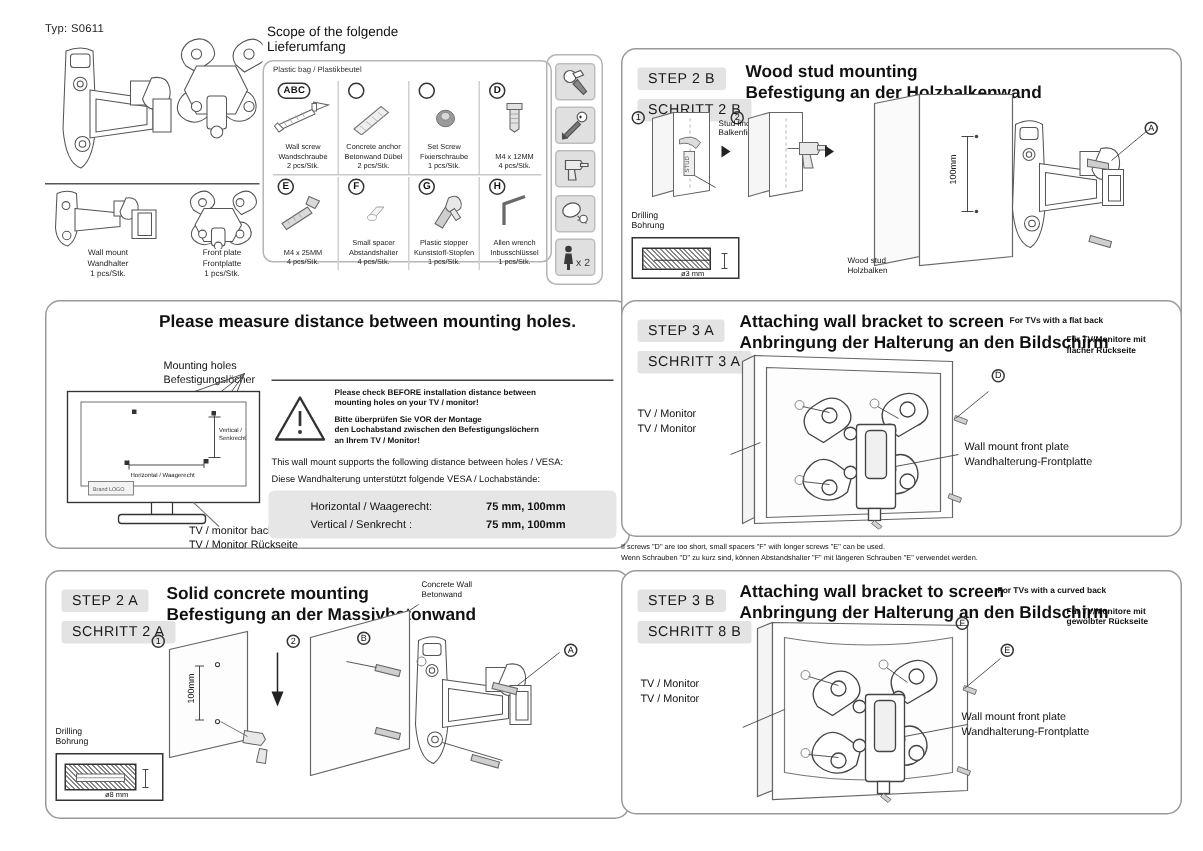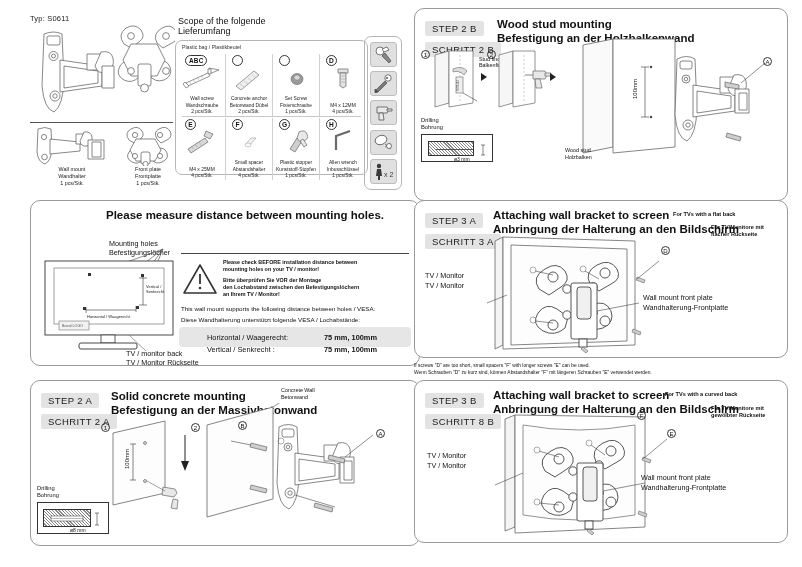--- a/index.html
+++ b/index.html
@@ -397,29 +397,29 @@
     </svg>
     <div class="warn-txt" style="left:192px;top:58px;">Please check BEFORE installation distance between</div>
     <div class="warn-txt" style="left:192px;top:65px;">mounting holes on your TV / monitor!</div>
     <div class="warn-txt" style="left:192px;top:76px;">Bitte überprüfen Sie VOR der Montage</div>
     <div class="warn-txt" style="left:192px;top:83px;">den Lochabstand zwischen den Befestigungslöchern</div>
     <div class="warn-txt" style="left:192px;top:90px;">an Ihrem TV / Monitor!</div>
 
     <div class="supp-txt" style="left:150px;top:103px;">This wall mount supports the following distance between holes / VESA:</div>
     <div class="supp-txt" style="left:150px;top:114px;">Diese Wandhalterung unterstützt folgende VESA / Lochabstände:</div>
 
-    <div class="vesa" style="left:148px;top:126px;width:232px;height:20px;">
+    <div class="vesa" style="left:148px;top:126px;width:232px;height:32px;">
       <div class="row" style="left:28px;top:6px;">Horizontal / Waagerecht:</div>
       <div class="val" style="left:145px;top:6px;">75 mm, 100mm</div>
       <div class="row" style="left:28px;top:18px;">Vertical / Senkrecht :</div>
       <div class="val" style="left:145px;top:18px;">75 mm, 100mm</div>
     </div>
   </div>
 
-  <div class="panel" style="left:414px;top:8px;width:374px;height:193px;">
+  <div class="panel" style="left:414px;top:32px;width:374px;height:193px;">
     <div class="step-tags">
       <div class="tag">STEP   2 B</div><br>
       <div class="tag">SCHRITT 2 B</div>
     </div>
     <div class="step-title" style="left:82px;top:9px;">Wood stud mounting</div>
     <div class="step-title" style="left:82px;top:23px;">Befestigung an der Holzbalkenwand</div>
 
     <div class="circnum" style="left:6px;top:41px;">1</div>
     <div class="circnum" style="left:72px;top:41px;">2</div>
 

